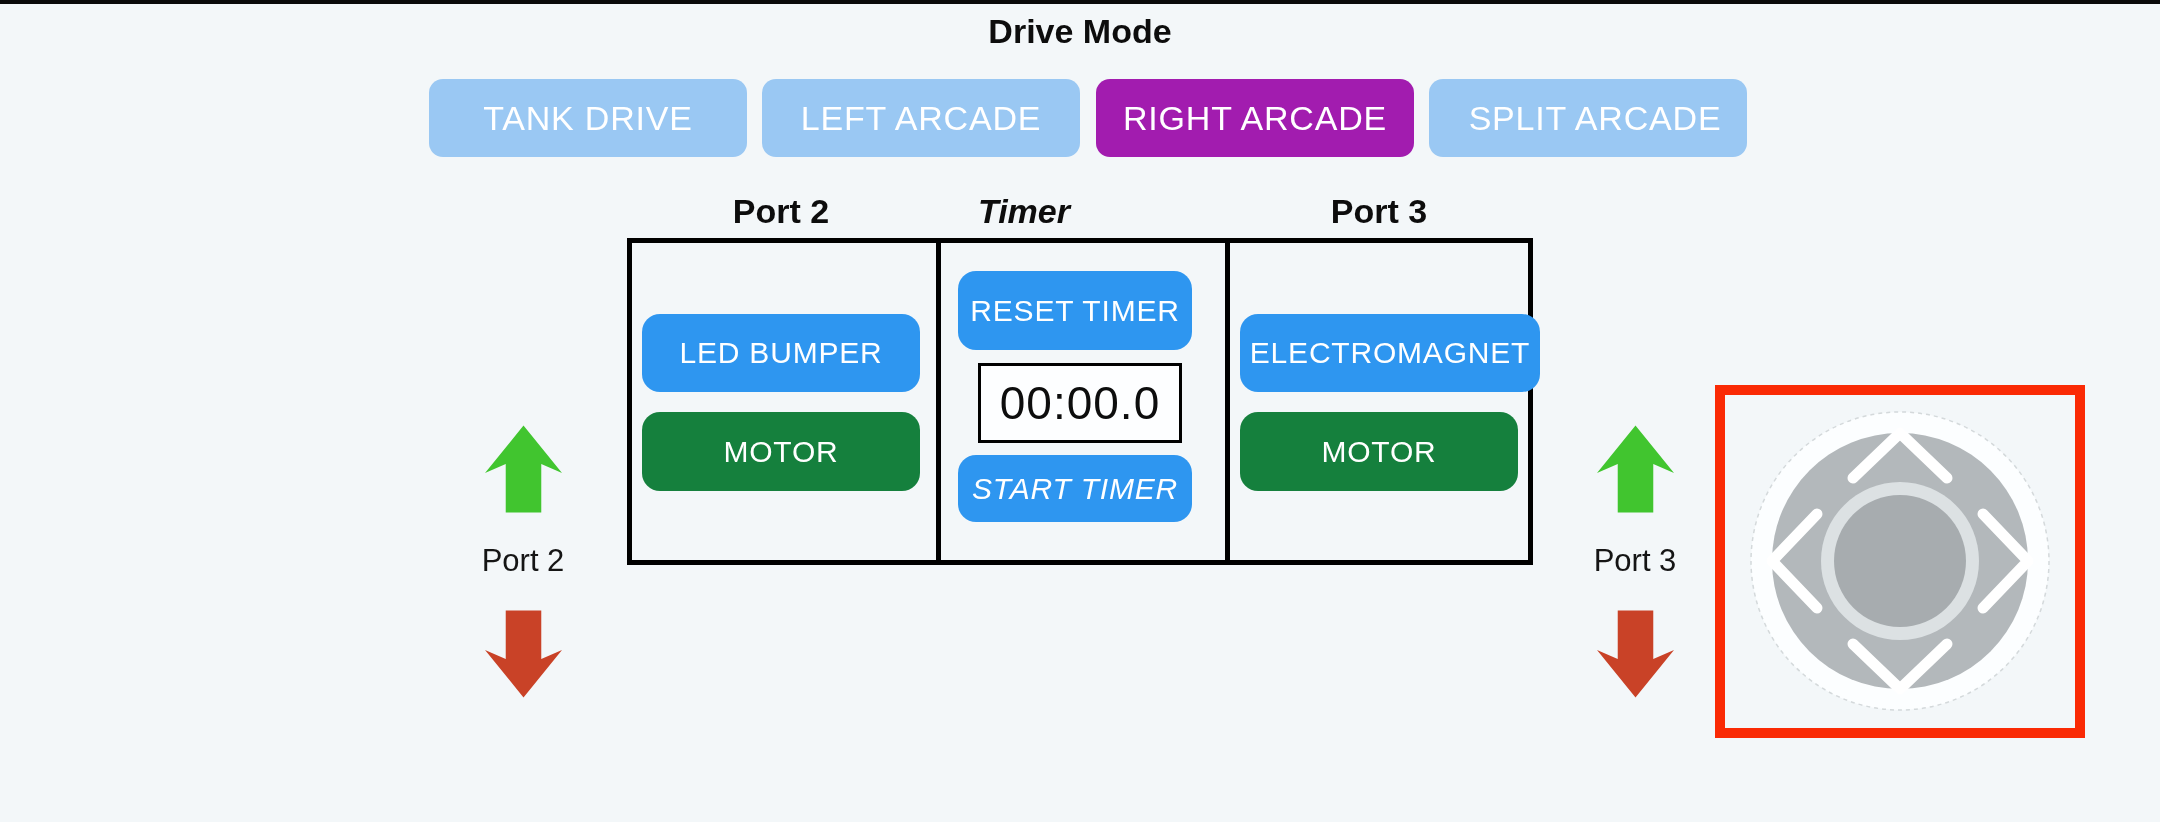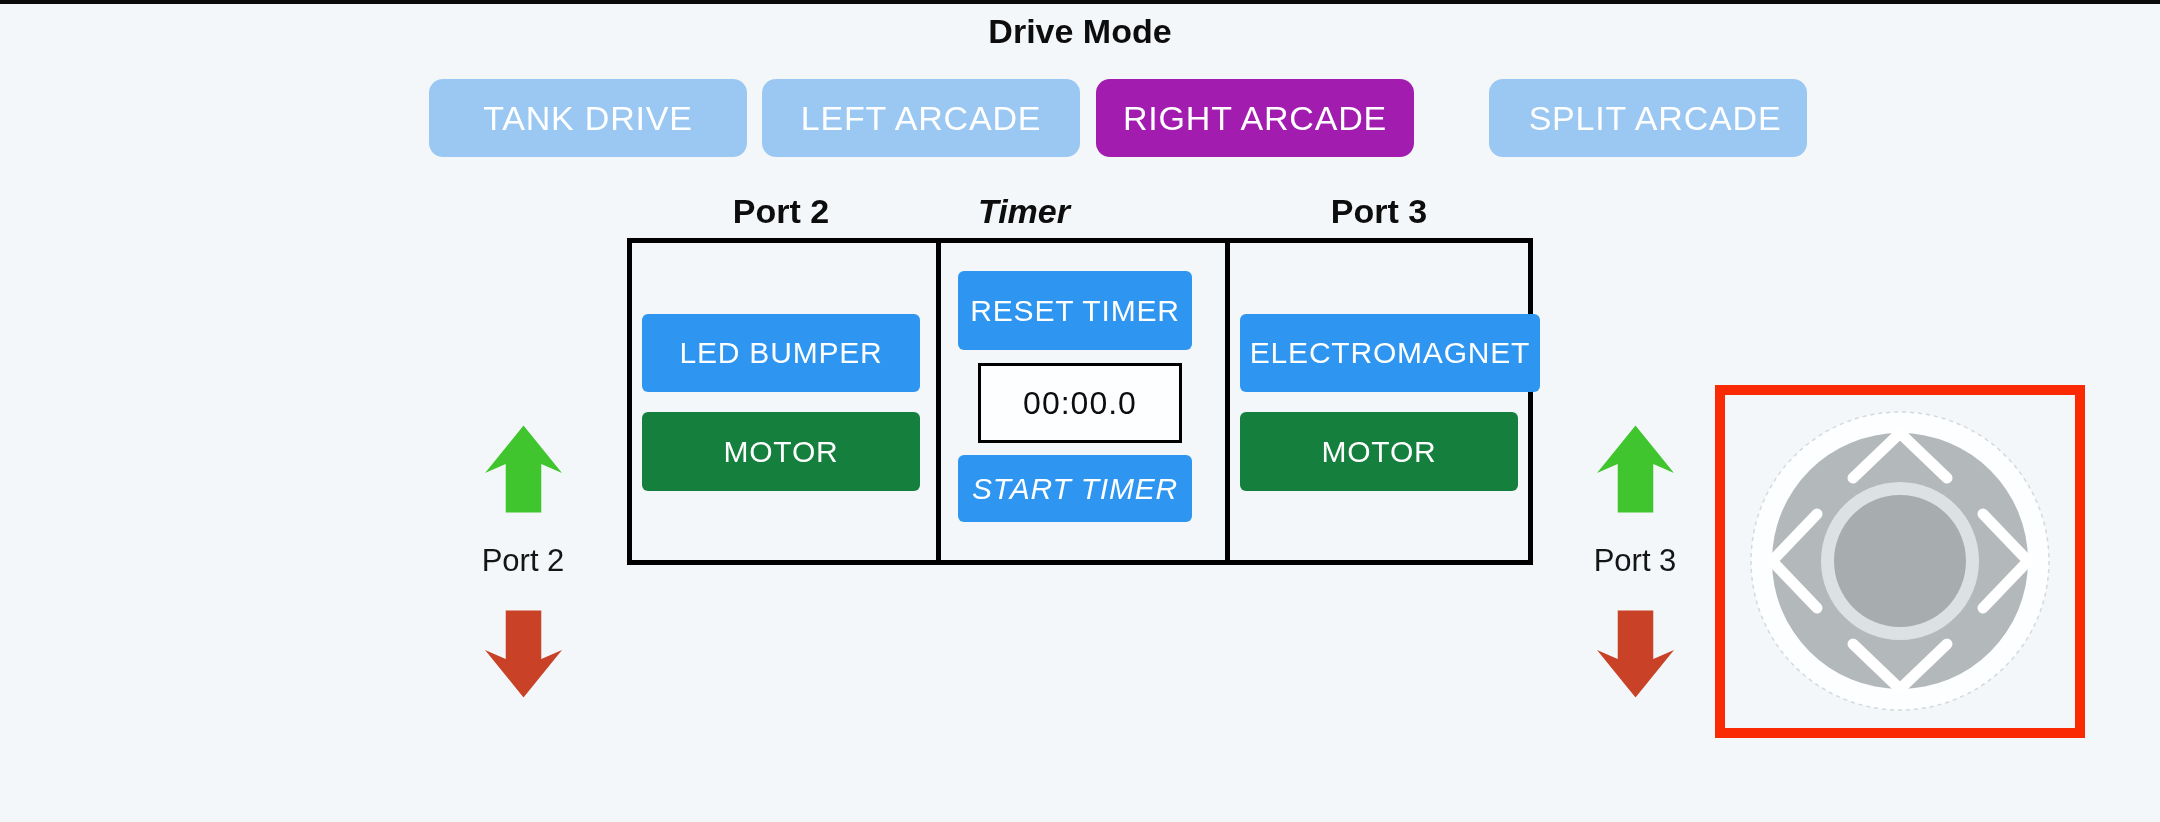--- a/index.html
+++ b/index.html
@@ -34,33 +34,33 @@
     font-size:34px;font-weight:bold;color:#0d0d0d;
   }
   
   #panel-table{
     left:627px;top:238px;width:906px;height:327px;
     border:5px solid #000;box-sizing:border-box;
   }
   .v-divider{top:0;width:5px;height:317px;background:#000;}
   
   .panel-btn{
-    border:none;border-radius:6px;
+    border:none;border-radius:18px;
     background:#2e96f0;color:#ffffff;
     font-family:"Liberation Sans",sans-serif;
     font-size:30px;letter-spacing:0.8px;
     display:flex;align-items:center;justify-content:center;
     cursor:pointer;padding:8px;
   }
   .panel-btn.secondary{background:#15803d;}
   #timer-display{
     left:978px;top:363px;width:204px;height:80px;
     background:#fdfeff;border:3px solid #000;box-sizing:border-box;
     display:flex;align-items:center;justify-content:center;
-    font-size:32px;color:#0d0d0d;letter-spacing:1px;
+    font-size:46px;color:#0d0d0d;letter-spacing:1px;
   }
   
   .lift-label{
     width:180px;text-align:center;top:543px;
     font-size:31px;color:#151515;
   }
   .arrow-btn{background:none;border:none;padding:0;cursor:pointer;}
   
   #joystick-box{left:1715px;top:385px;width:370px;height:353px;}
   #joystick-border{
@@ -73,21 +73,21 @@
 
 <div id="app">
 
   <div id="top-bar" class="abs"></div>
 
   <div id="page-title" class="abs">Drive Mode</div>
 
   <button class="drive-btn abs" style="left:429px;">TANK DRIVE</button>
   <button class="drive-btn abs" style="left:762px;">LEFT ARCADE</button>
   <button class="drive-btn abs active" style="left:1096px;">RIGHT ARCADE</button>
-  <button class="drive-btn abs" style="left:1489px;padding-left:14px;">SPLIT ARCADE</button>
+  <button class="drive-btn abs" style="left:1429px;padding-left:14px;">SPLIT ARCADE</button>
 
   <div class="col-header abs" style="left:651px;">Port 2</div>
   <div class="col-header abs" style="left:894px;font-style:italic;">Timer</div>
   <div class="col-header abs" style="left:1249px;">Port 3</div>
 
   <div id="panel-table" class="abs">
     <div class="v-divider abs" style="left:304px;"></div>
     <div class="v-divider abs" style="left:593px;"></div>
   </div>
 

